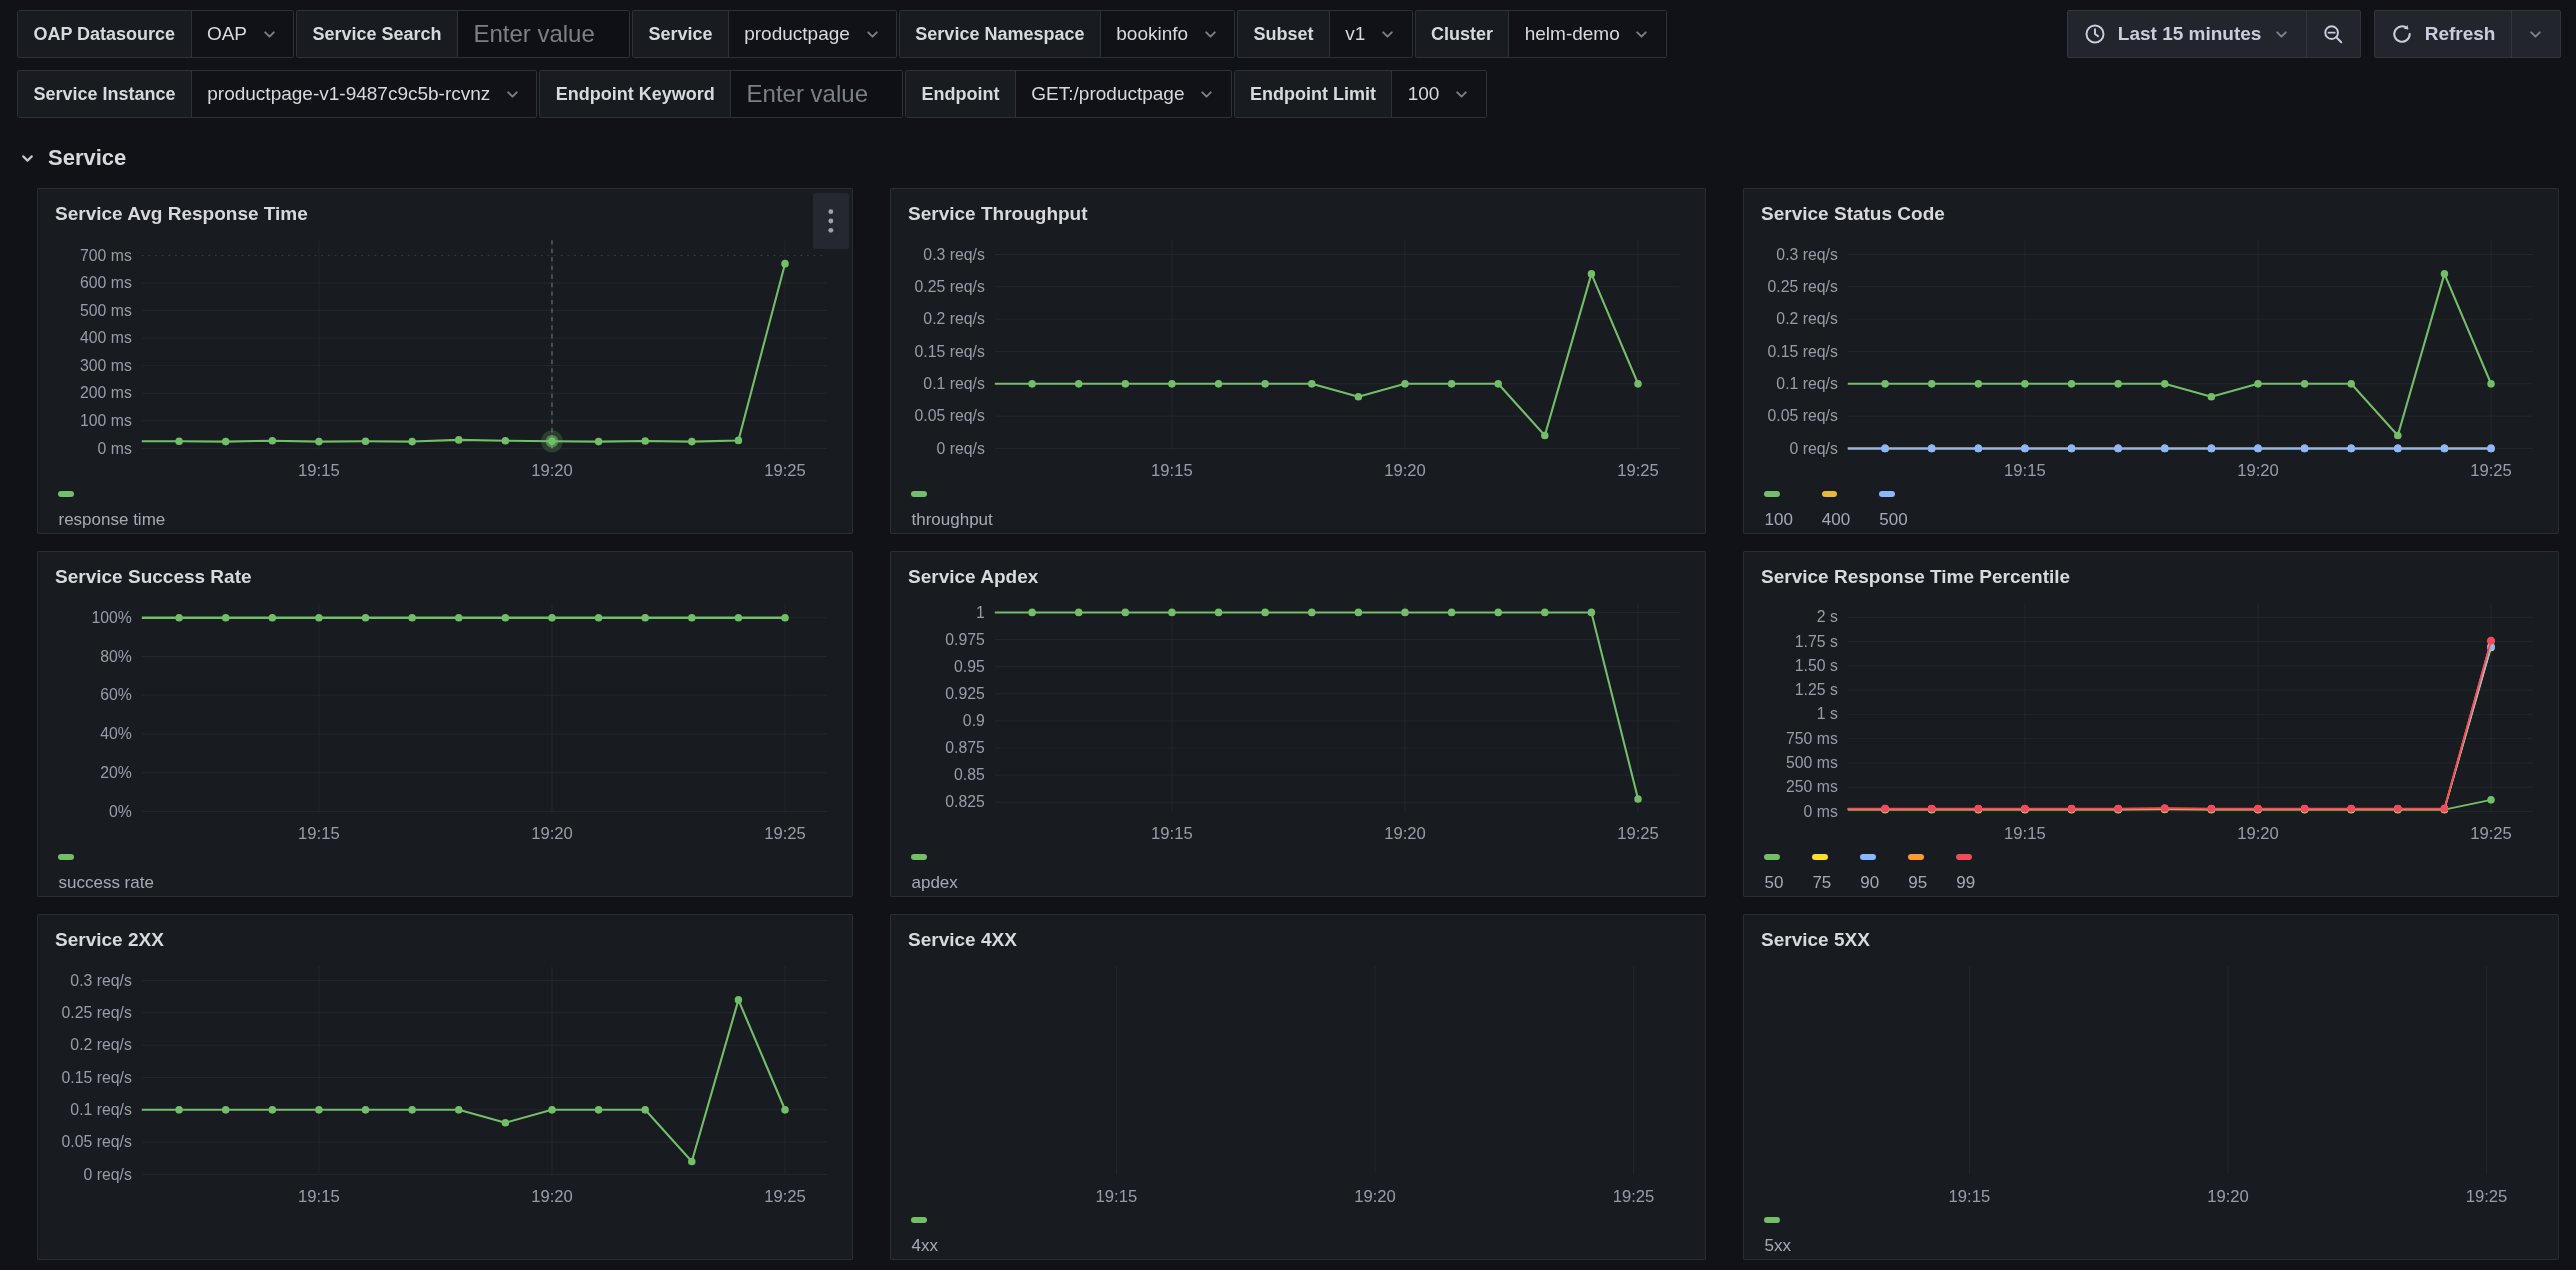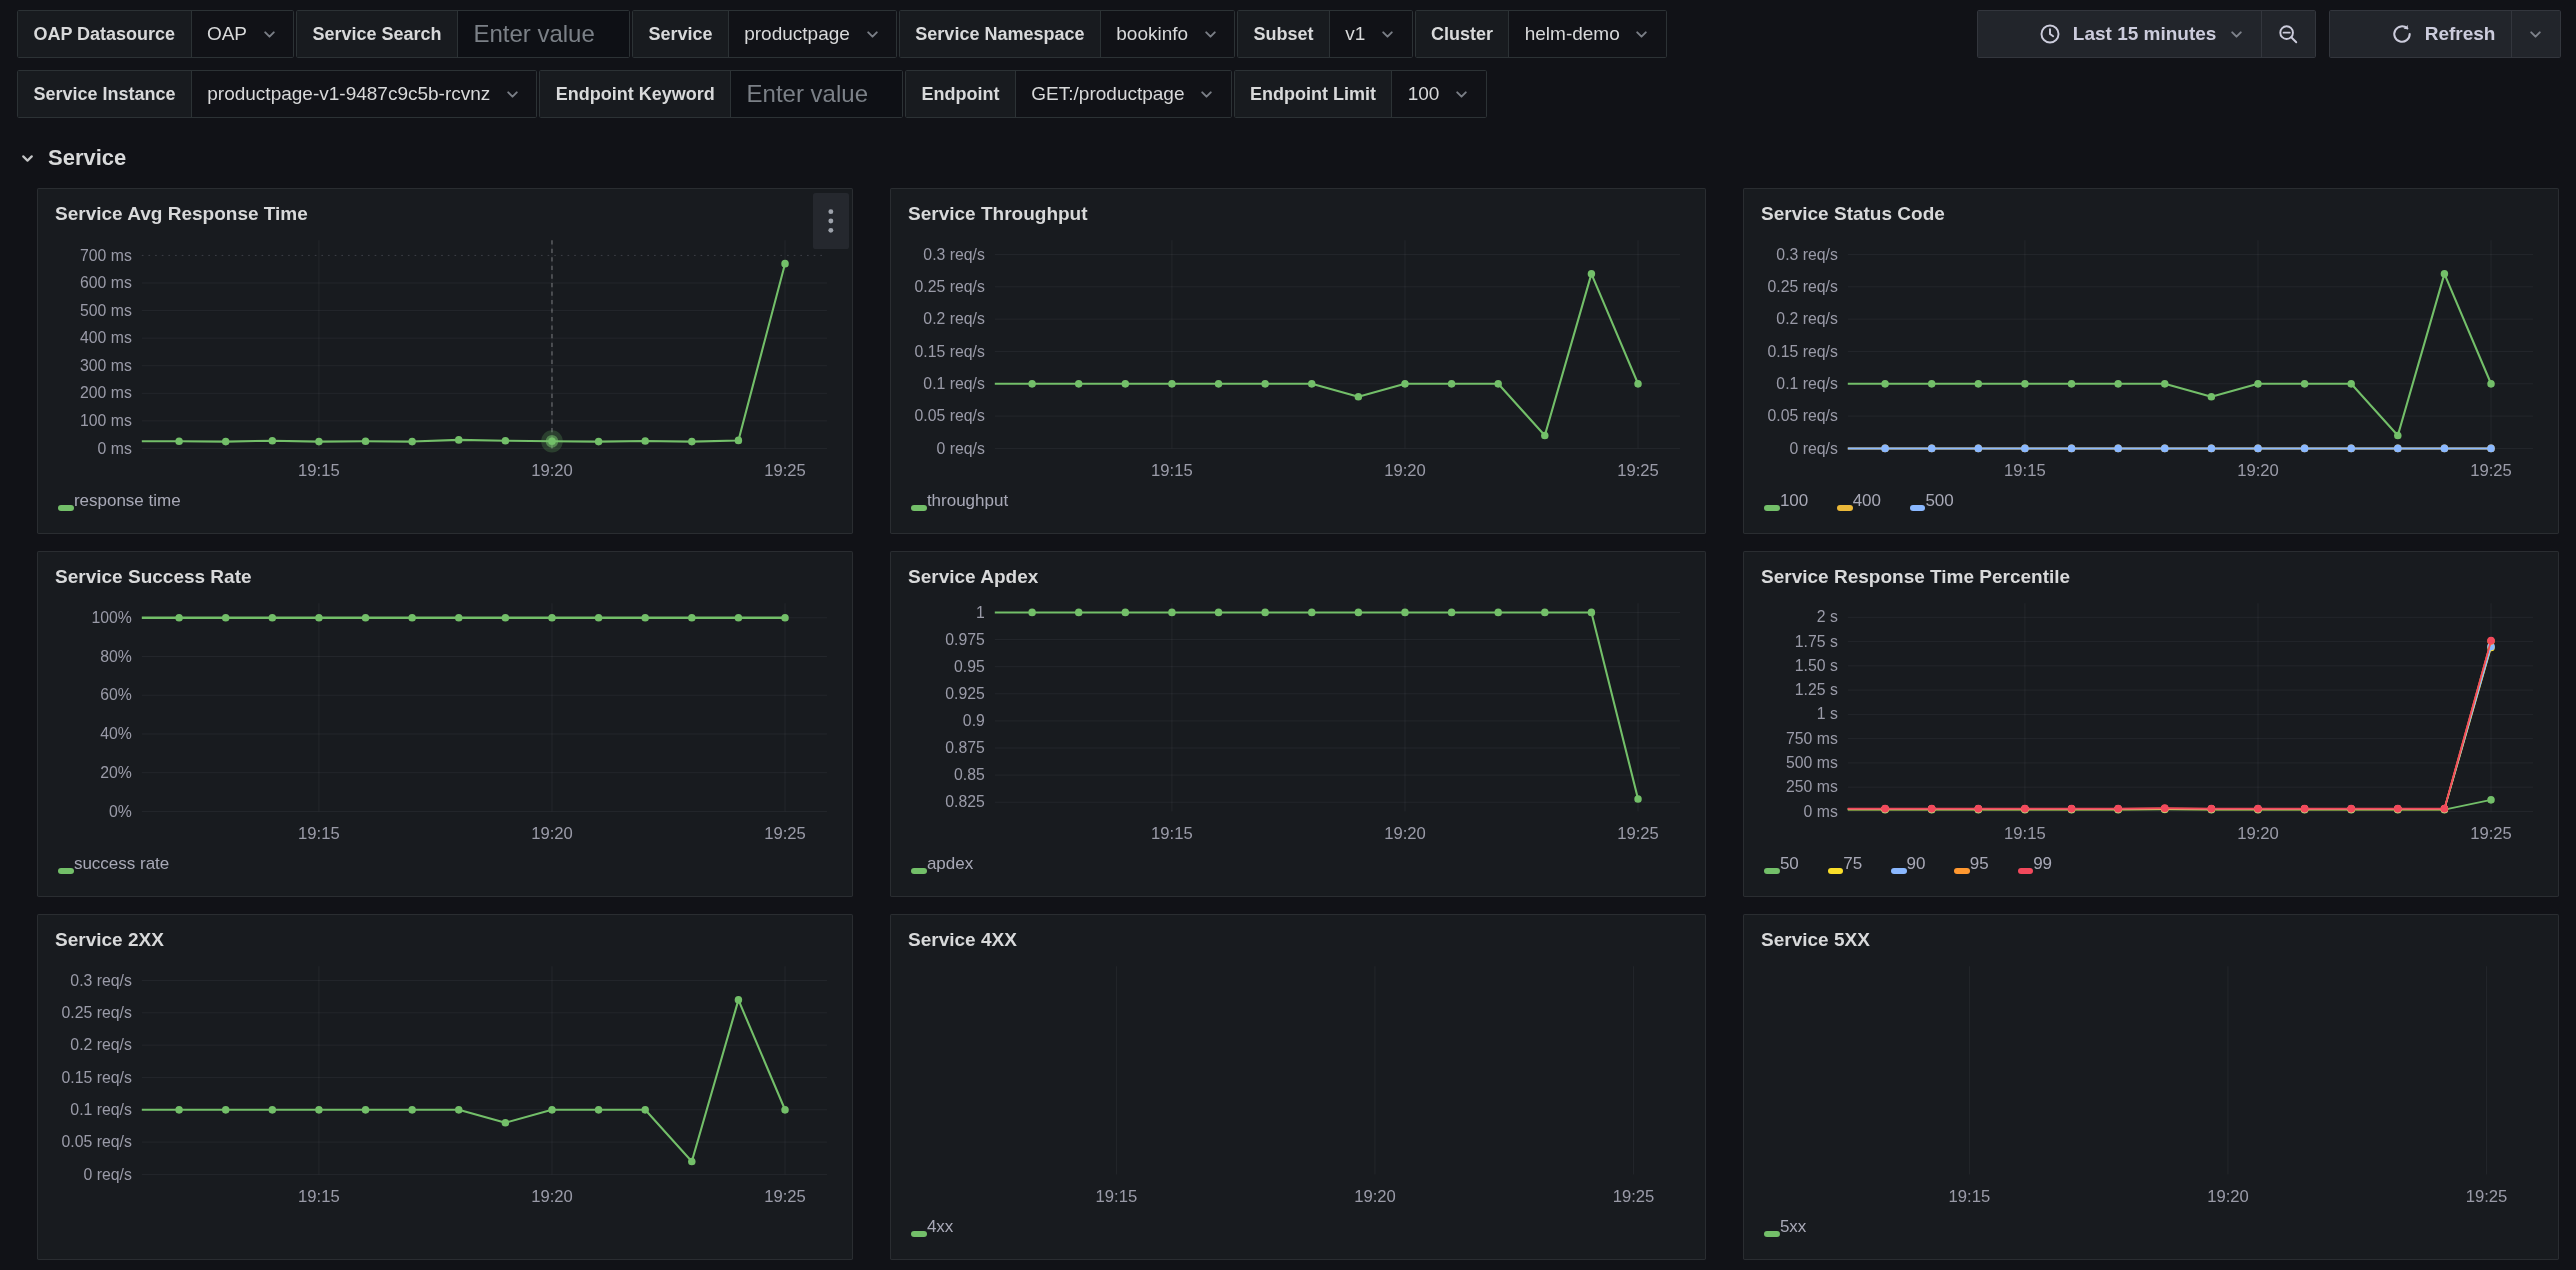--- a/index.html
+++ b/index.html
@@ -30,21 +30,21 @@
   .var-input {
     background:#0e1015; border:none; outline:none; height:100%;
     color:#d8d9da; font-size:24px; padding:0 15.4px; width:171px;
     font-family:inherit;
   }
   .var-input::placeholder { color:#7b8087; }
   .chev { width:17px; height:17px; opacity:.75; flex:0 0 auto; }
   .right-controls { margin-left:auto; display:flex; gap:13.7px; }
   .btn-group {
     display:flex; align-items:stretch; height:48px;
-    background:#22252b; border:0.9px solid #33363d; border-radius:1.7px;padding-left:45px;
+    background:#22252b; border:0.9px solid #33363d; border-radius:1.7px;
   }
   .btn {
     display:flex; align-items:center; gap:12px; padding:0 15.4px;
     font-size:19px; font-weight:600; color:#ccccdc; cursor:pointer; white-space:nowrap;
   }
   .btn + .btn { border-left:0.9px solid #33363d; }
   .icon16 { width:22px; height:22px; flex:0 0 auto; }
 
   
   .section-header {
@@ -68,21 +68,21 @@
     display:flex; flex-direction:column;margin-left:20px;
   }
   .panel-title { font-size:19px; font-weight:600; color:#d8d9da; padding:6.8px 3.4px 5.1px; }
   .panel-menu {
     position:absolute; top:3.4px; right:3.4px; width:36px; height:56px;
     background:#25282e; border-radius:2.6px;
     display:flex; align-items:center; justify-content:center; cursor:pointer;
   }
   .chart { width:100%; height:256px; flex:0 0 auto; }
   .legend { display:flex; align-items:center; gap:29px; padding:5.1px 6.8px 0; }
-  .legend-item { display:flex; align-items:flex-end; gap:0; cursor:pointer; }
+  .legend-item { display:flex; align-items:flex-start; gap:13px; cursor:pointer;flex-direction:column; }
   .legend-item span { font-size:17px; color:rgba(204,204,220,.80); }
   .swatch { width:15.4px; height:6px; border-radius:3.4px; }
 
   
   svg text { font-family:"Liberation Sans", sans-serif; }
   .xlabel { fill:rgba(204,204,220,.72); font-size:20px; text-anchor:middle; }
   .ylabel { fill:rgba(204,204,220,.72); font-size:19px; text-anchor:end; }
   .vgrid, .hgrid { stroke:rgba(204,204,220,.08); stroke-width:1; }
   .hgrid.dashed { stroke:rgba(204,204,220,.25); stroke-dasharray:2 6; }
   .crosshair { stroke:rgba(255,255,255,.32); stroke-width:1.5; stroke-dasharray:5 5; }

